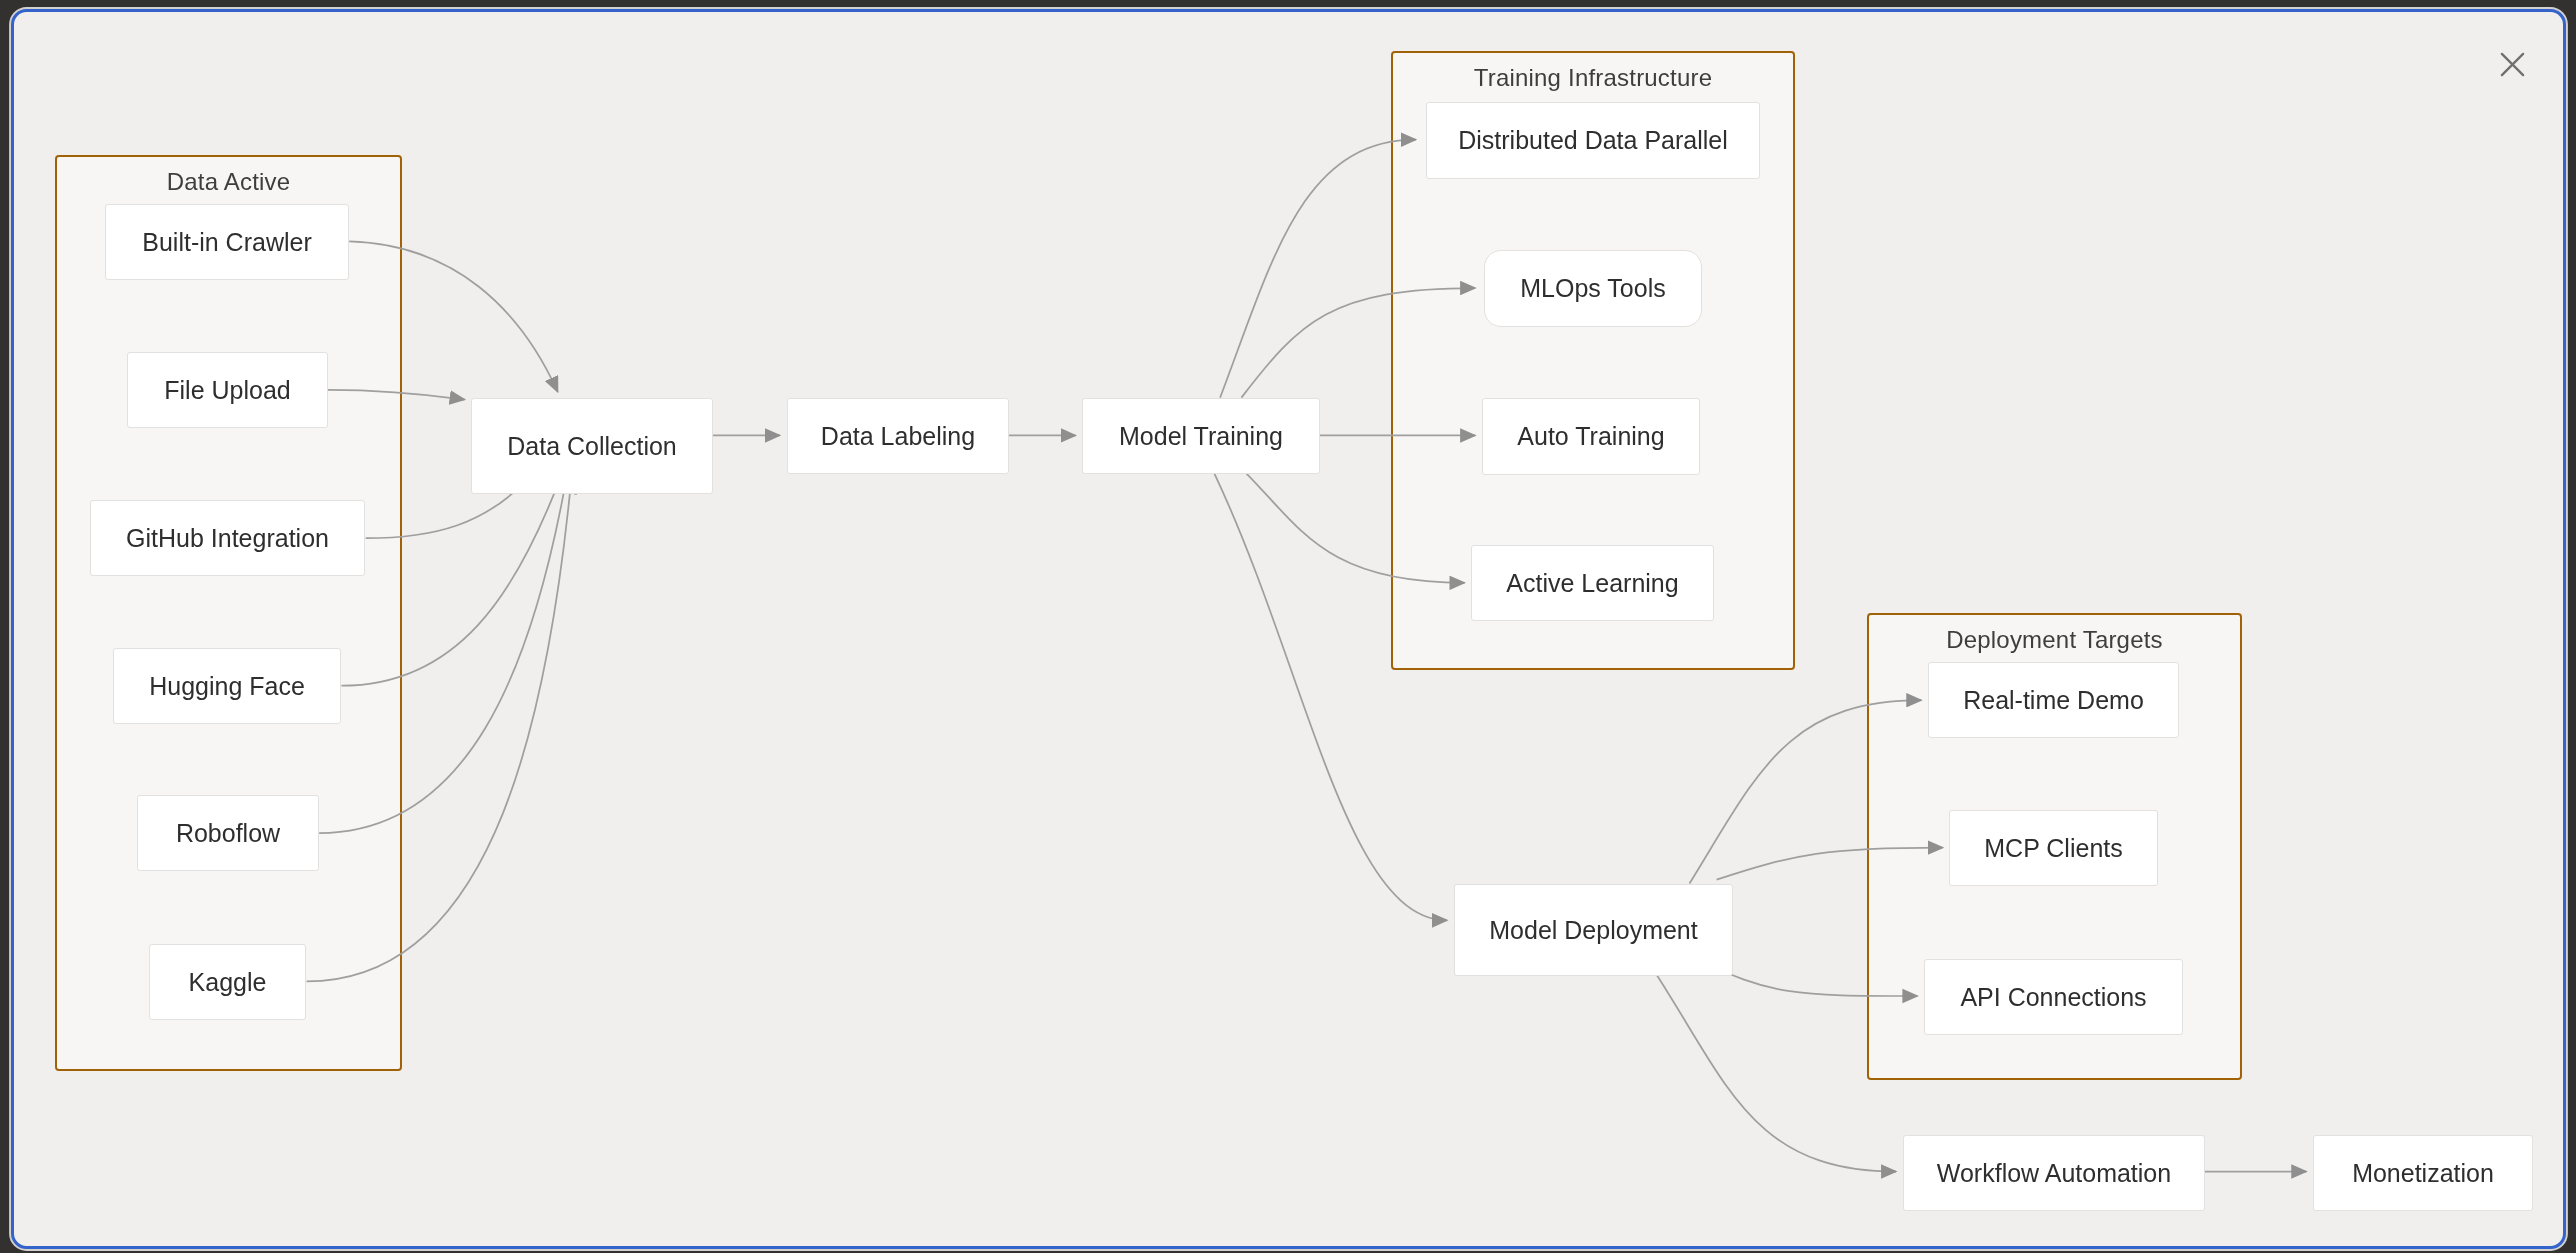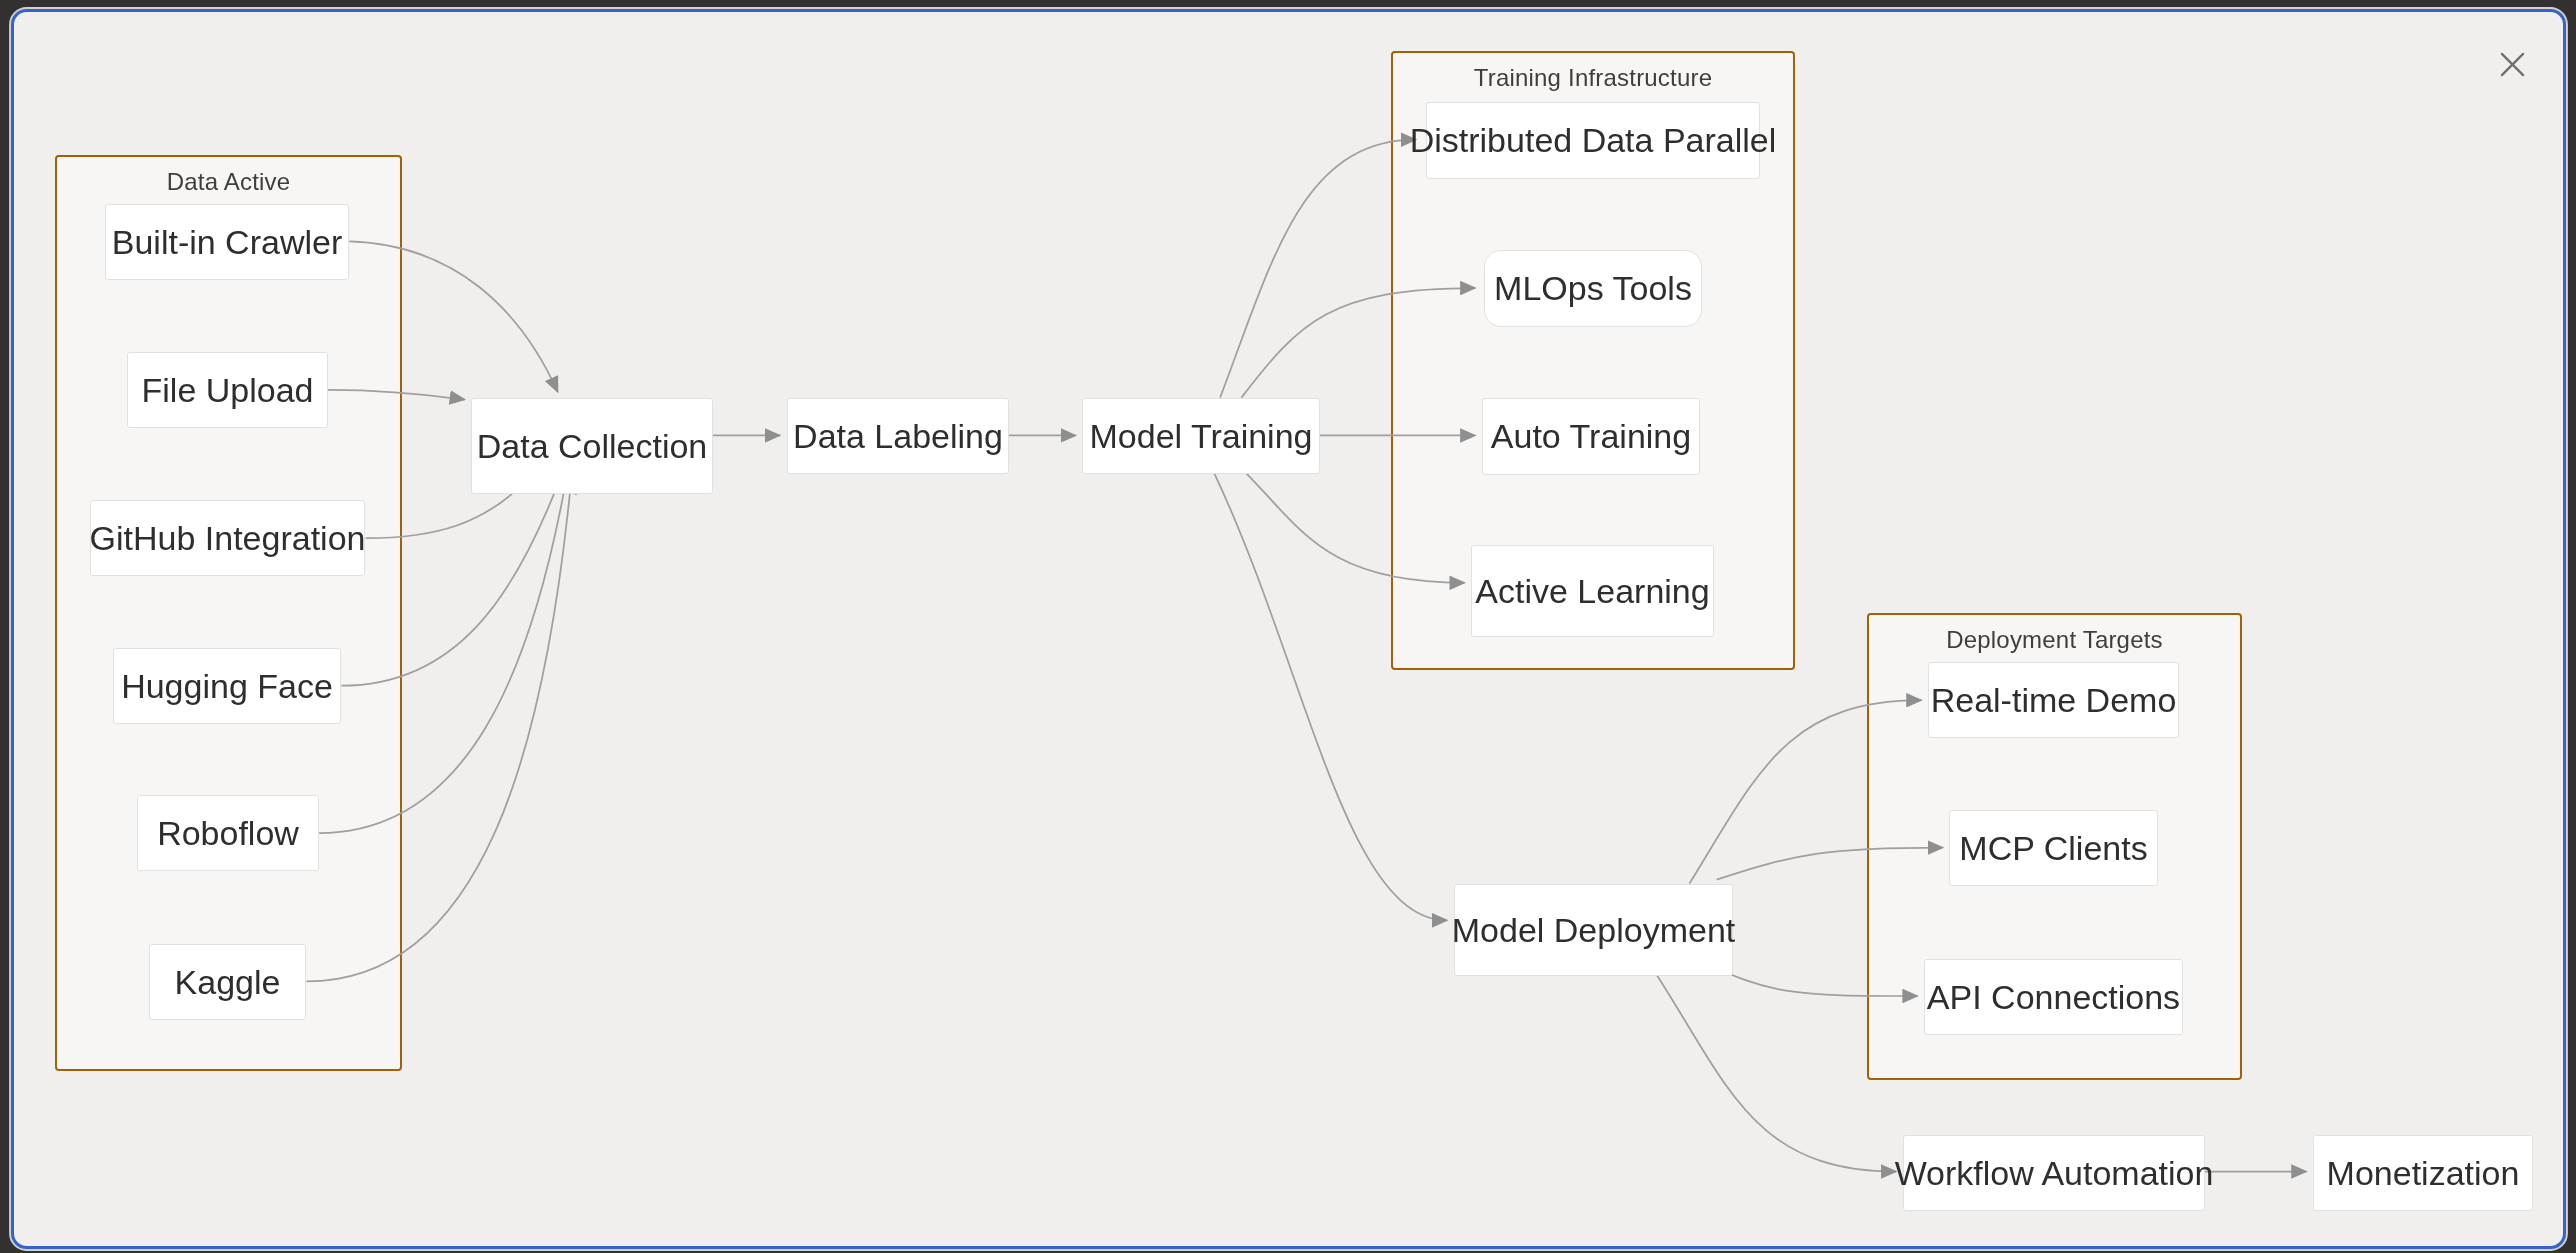--- a/index.html
+++ b/index.html
@@ -61,21 +61,21 @@
   }
   .node {
     position: absolute;
     box-sizing: border-box;
     background: #ffffff;
     border: 1.5px solid #e2e1df;
     border-radius: 2.9px;
     display: flex;
     align-items: center;
     justify-content: center;
-    font-size: 34px;
+    font-size: 25px;
     color: #2e2e2e;
     white-space: nowrap;
   }
   .close-btn {
     position: absolute;
     left: 2489px;
     top: 41px;
     width: 47px;
     height: 47px;
     display: flex;
@@ -161,21 +161,21 @@
   </div>
   <div class="node" style="left:1426px; top:102px; width:334px; height:77px;">
     <span>Distributed Data Parallel</span>
   </div>
   <div class="node" style="left:1484px; top:250px; width:218px; height:77px;border-radius:17px;">
     <span>MLOps Tools</span>
   </div>
   <div class="node" style="left:1482px; top:398px; width:218px; height:77px;">
     <span>Auto Training</span>
   </div>
-  <div class="node" style="left:1471px; top:545px; width:243px; height:92px;">
+  <div class="node" style="left:1471px; top:545px; width:243px; height:76px;">
     <span>Active Learning</span>
   </div>
   <div class="node" style="left:1454px; top:884px; width:279px; height:92px;">
     <span>Model Deployment</span>
   </div>
   <div class="node" style="left:1928px; top:662px; width:251px; height:76px;">
     <span>Real-time Demo</span>
   </div>
   <div class="node" style="left:1949px; top:810px; width:209px; height:76px;">
     <span>MCP Clients</span>

